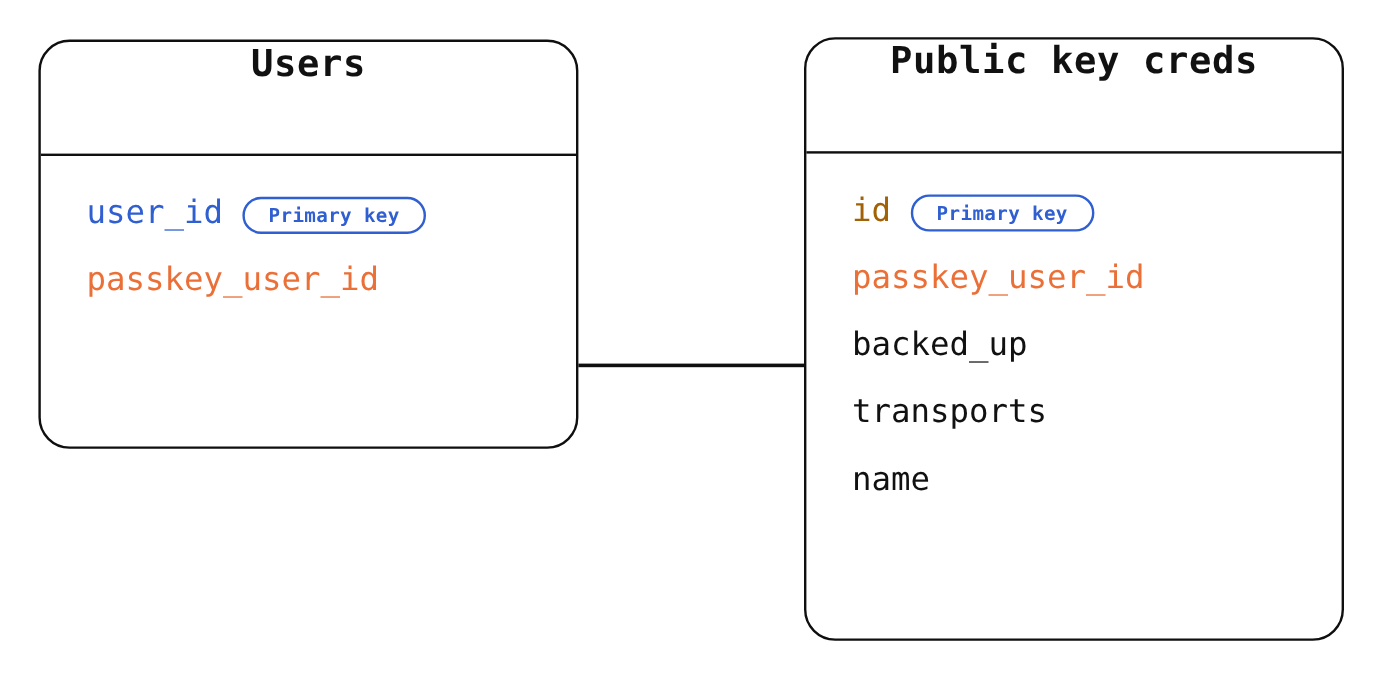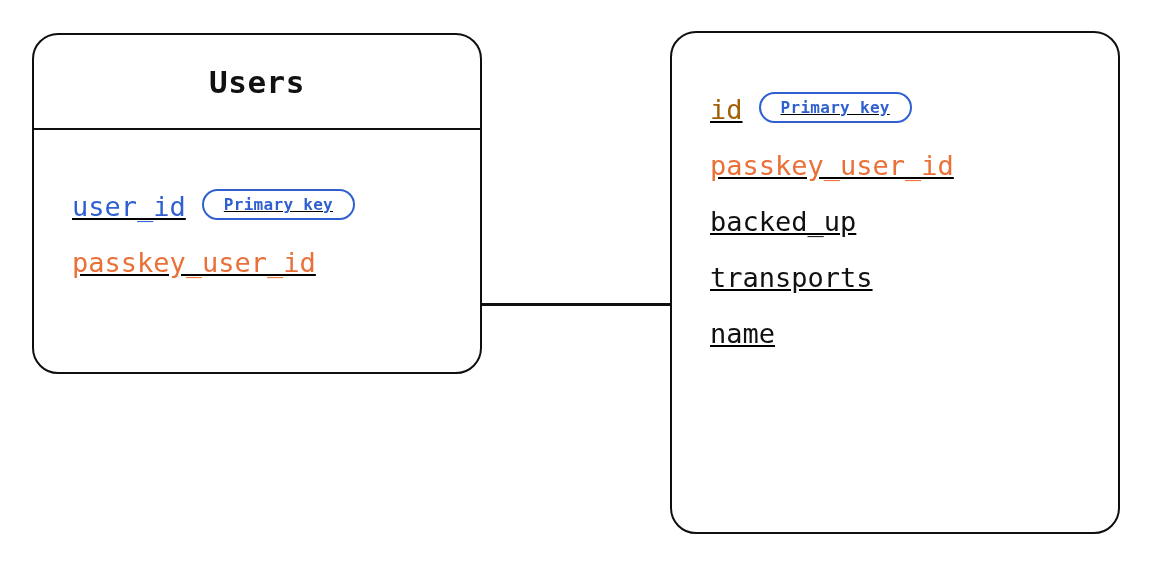--- a/index.html
+++ b/index.html
@@ -23,41 +23,39 @@
     position: absolute;
     box-sizing: border-box;
     background: #ffffff;
     border: 2px solid #0f0f0f;
     border-radius: 26px;
   }
   .entity-header {
     box-sizing: border-box;
     height: 95px;
     display: flex;
-    align-items: center;
     justify-content: center;
     border-bottom: 2px solid #0f0f0f;
   }
   .entity-title {
     font-family: "DejaVu Sans Mono", "Liberation Mono", monospace;
     font-size: 31px;
     font-weight: bold;
     letter-spacing: 0.5px;
     color: #111111;
     white-space: nowrap;
   }
   .entity-fields {
     box-sizing: border-box;
     padding: 34px 0 0 38px;
   }
   .field-row {
     display: flex;
-    align-items: flex-end;
+    align-items: flex-start;
     height: 56px;
-    text-decoration: underline;
   }
   .field-name {
     font-family: "DejaVu Sans Mono", "Liberation Mono", monospace;
     font-size: 27px;
     line-height: 1;
     white-space: nowrap;
     color: #111111;
   }
   .field-name.key   { color: #2f5fd0; }
   .field-name.fkey  { color: #ea7038; }
@@ -107,20 +105,23 @@
       <div class="field-row">
         <span class="field-name fkey" style="color: rgb(234, 112, 56);">passkey_user_id</span>
       </div>
 
     </div>
   </div>
 
   <div class="connector" id="connector-users-creds" style="left: 482px; top: 303px; width: 190px; height: 3px; background: rgb(15, 15, 15);"></div>
 
   <div class="entity" id="entity-public-key-creds" style="left: 670px; top: 31px; width: 450px; height: 503px; border-color: rgb(15, 15, 15);">
+    <div class="entity-header">
+      <div class="entity-title">Public key creds</div>
+    </div>
     <div class="entity-fields">
 
       <div class="field-row">
         <span class="field-name key" style="color: #a16207;">id</span>
         <span class="pk-badge" style="color: rgb(47, 95, 208); border-color: rgb(47, 95, 208);">Primary key</span>
       </div>
 
 
       <div class="field-row">
         <span class="field-name fkey" style="color: rgb(234, 112, 56);">passkey_user_id</span>

